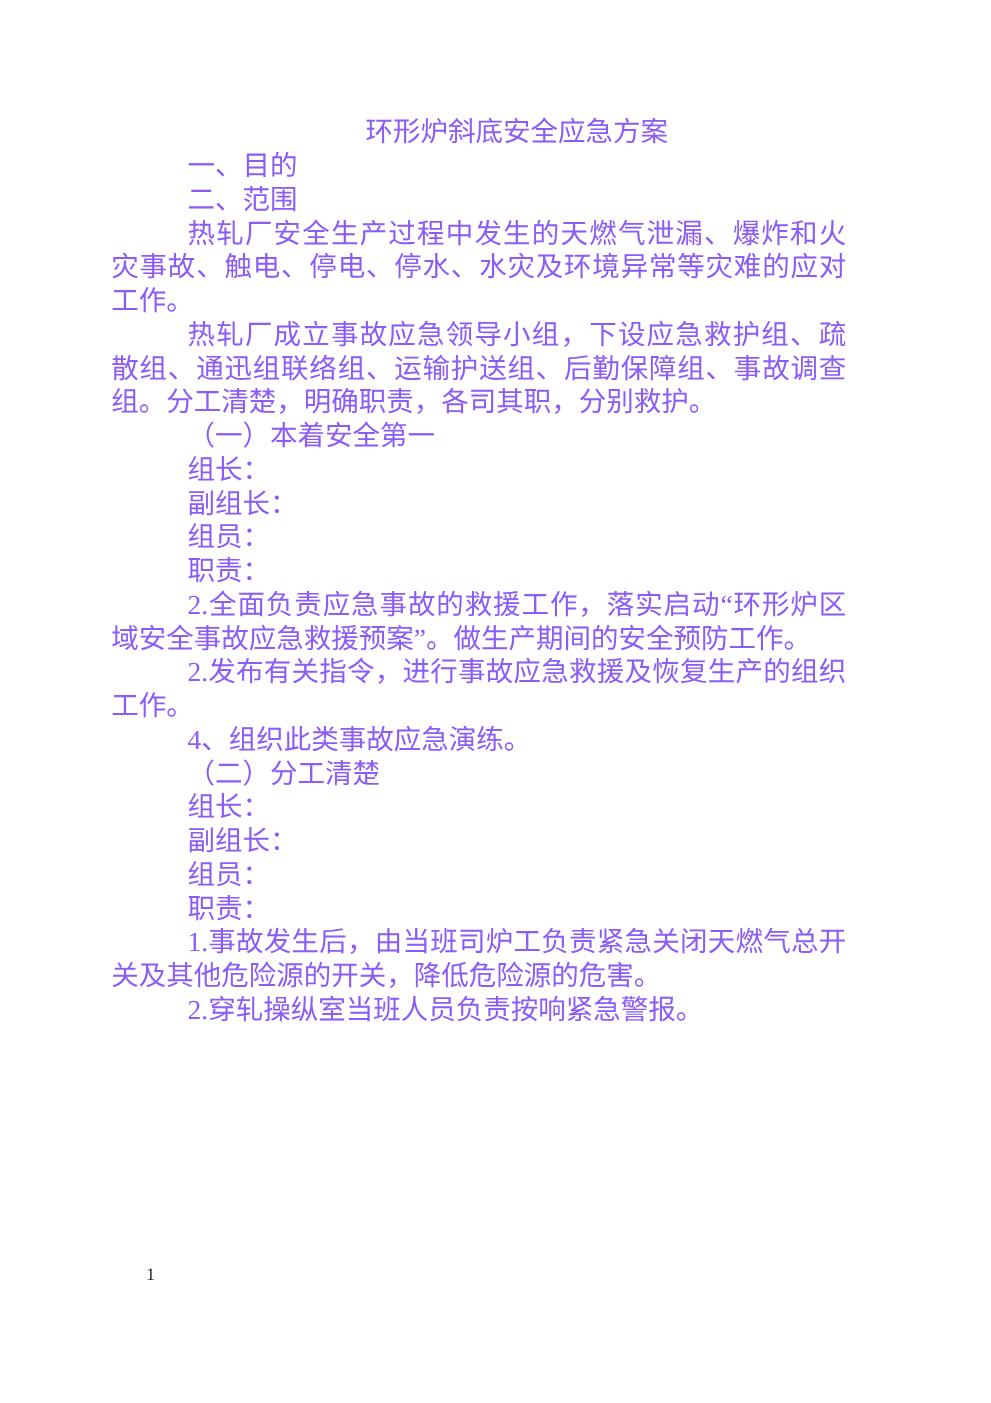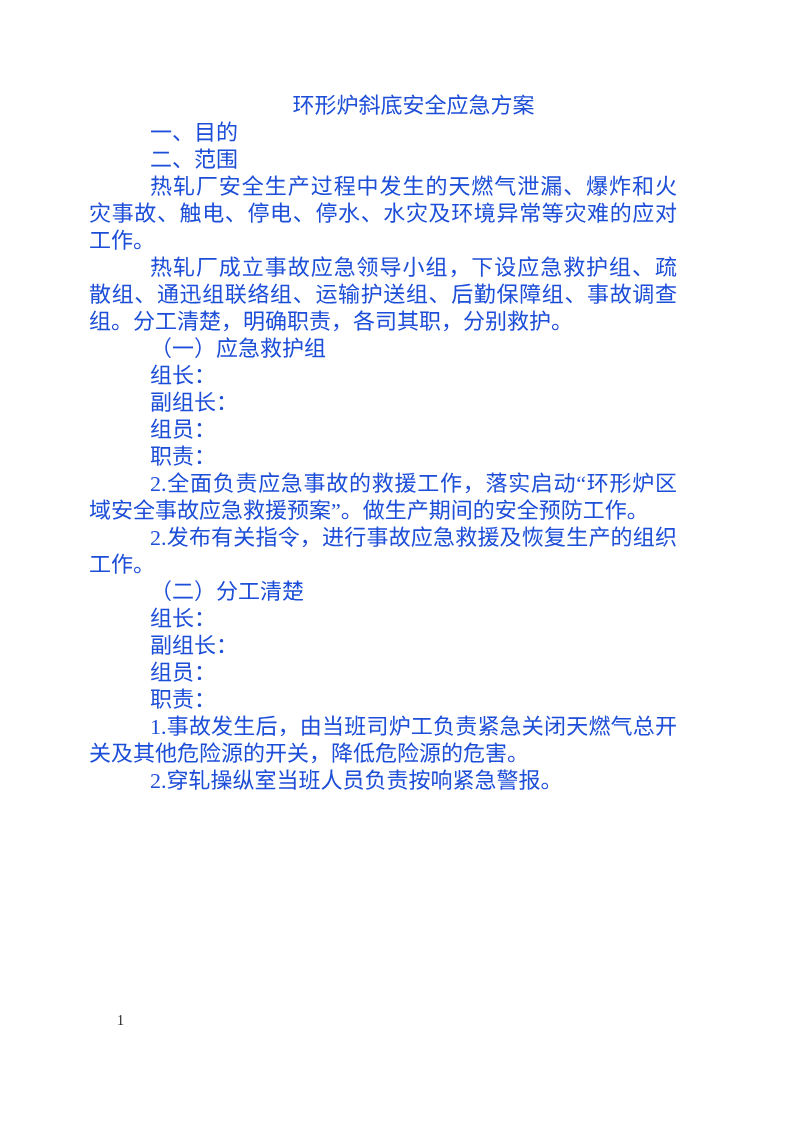--- a/index.html
+++ b/index.html
@@ -19,21 +19,21 @@
     background: #ffffff;
   }
   .content {
     position: absolute;
     left: 89px;
     top: 92px;
     width: 588px;
     font-family: "Liberation Serif", "DejaVu Serif", serif;
     font-size: 22px;
     line-height: 27px;
-    color: #1d4ed8;
+    color: #8b5cf6;
     font-weight: 400;
   }
   .content p {
     margin: 0;
     padding: 0;
     text-align: justify;
     text-indent: 61px;
     word-break: normal;
   }
   .content p.title {
@@ -54,27 +54,28 @@
 
 <div class="page">
   <div class="content">
     <p class="title">环形炉斜底安全应急方案</p>
     <div>
 
     <p class="heading">一、目的</p>
         <p class="heading">二、范围</p>
         <p class="body">热轧厂安全生产过程中发生的天燃气泄漏、爆炸和火灾事故、触电、停电、停水、水灾及环境异常等灾难的应对工作。</p>
         <p class="body">热轧厂成立事故应急领导小组，下设应急救护组、疏散组、通迅组联络组、运输护送组、后勤保障组、事故调查组。分工清楚，明确职责，各司其职，分别救护。</p>
-        <p class="subheading">（一）应急救护组</p>
+        <p class="subheading">（一）本着安全第一</p>
         <p class="body">组长：</p>
         <p class="body">副组长：</p>
         <p class="body">组员：</p>
         <p class="body">职责：</p>
         <p class="body">2.全面负责应急事故的救援工作，落实启动“环形炉区域安全事故应急救援预案”。做生产期间的安全预防工作。</p>
         <p class="body">2.发布有关指令，进行事故应急救援及恢复生产的组织工作。</p>
+        <p class="body">4、组织此类事故应急演练。</p>
         <p class="subheading">（二）分工清楚</p>
         <p class="body">组长：</p>
         <p class="body">副组长：</p>
         <p class="body">组员：</p>
         <p class="body">职责：</p>
         <p class="body">1.事故发生后，由当班司炉工负责紧急关闭天燃气总开关及其他危险源的开关，降低危险源的危害。</p>
         <p class="body">2.穿轧操纵室当班人员负责按响紧急警报。</p>
       </div>
   </div>
   <div class="footer">1</div>

